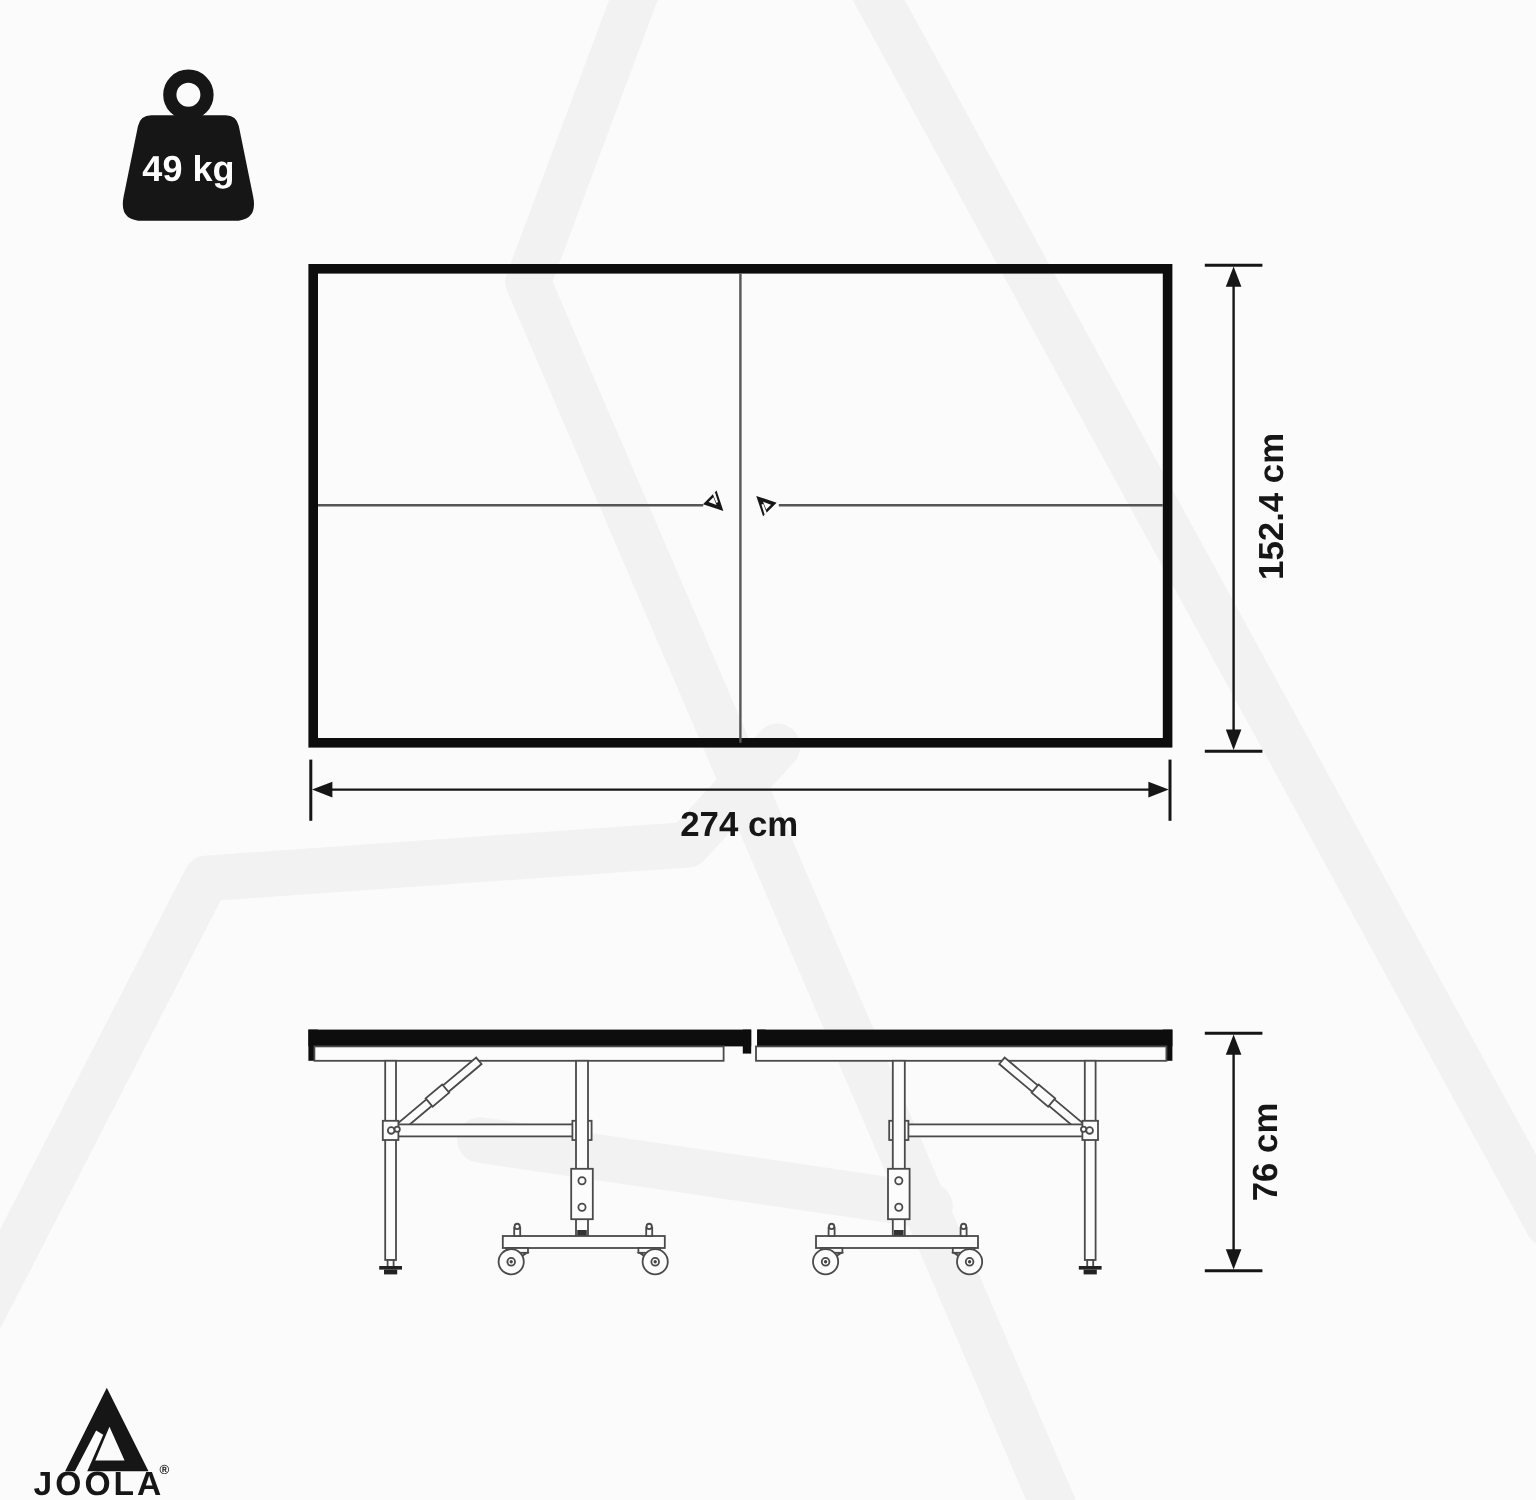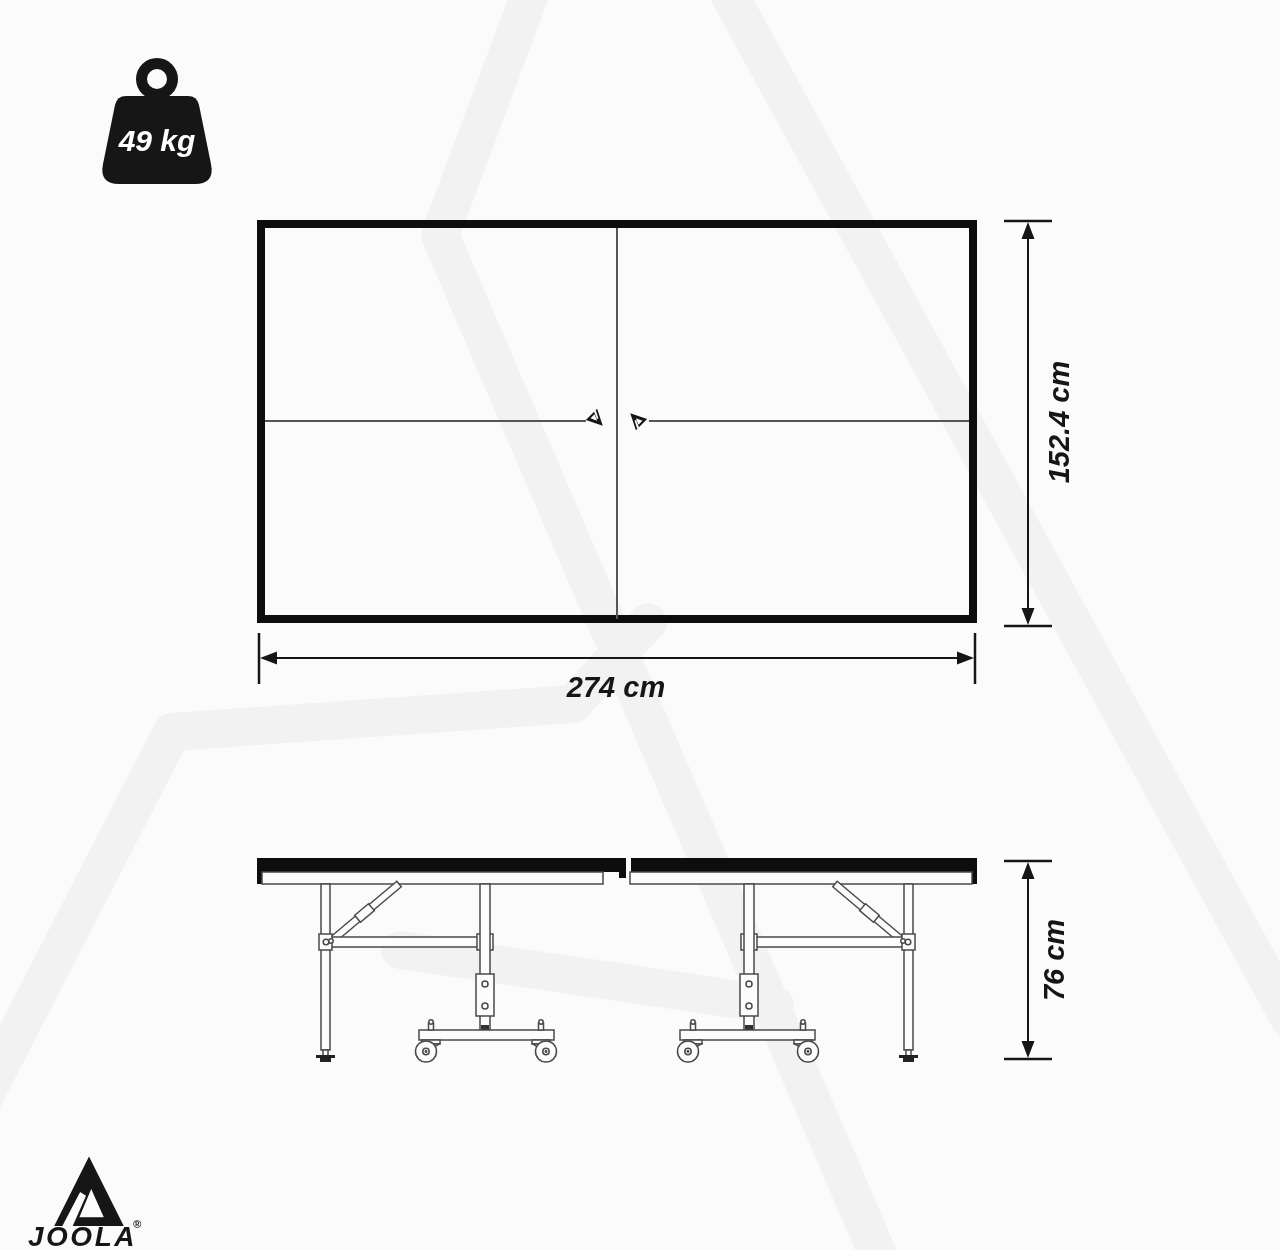--- a/index.html
+++ b/index.html
@@ -2,21 +2,20 @@
 <html><head>
 <meta charset="utf-8">
 <style>
   html,body{margin:0;padding:0;background:#e8e8e8;}
   .canvas{
     position:relative;
     width:1280px;height:1250px;
     background:#fbfbfb;
     overflow:hidden;
     font-family:"Liberation Sans",sans-serif;
-    font-style:italic;
   }
   svg{position:absolute;left:0;top:0;}
   text{font-family:"Liberation Sans",sans-serif;}
   .dim-label{font-size:29px;font-weight:600;fill:#161616;}
   .badge-label{font-size:30px;font-weight:700;fill:#ffffff;}
   .wordmark{font-size:28px;font-weight:700;letter-spacing:2.5px;fill:#161616;}
   .regmark{font-size:11px;font-weight:700;fill:#161616;}
 </style>
 </head>
 <body>

